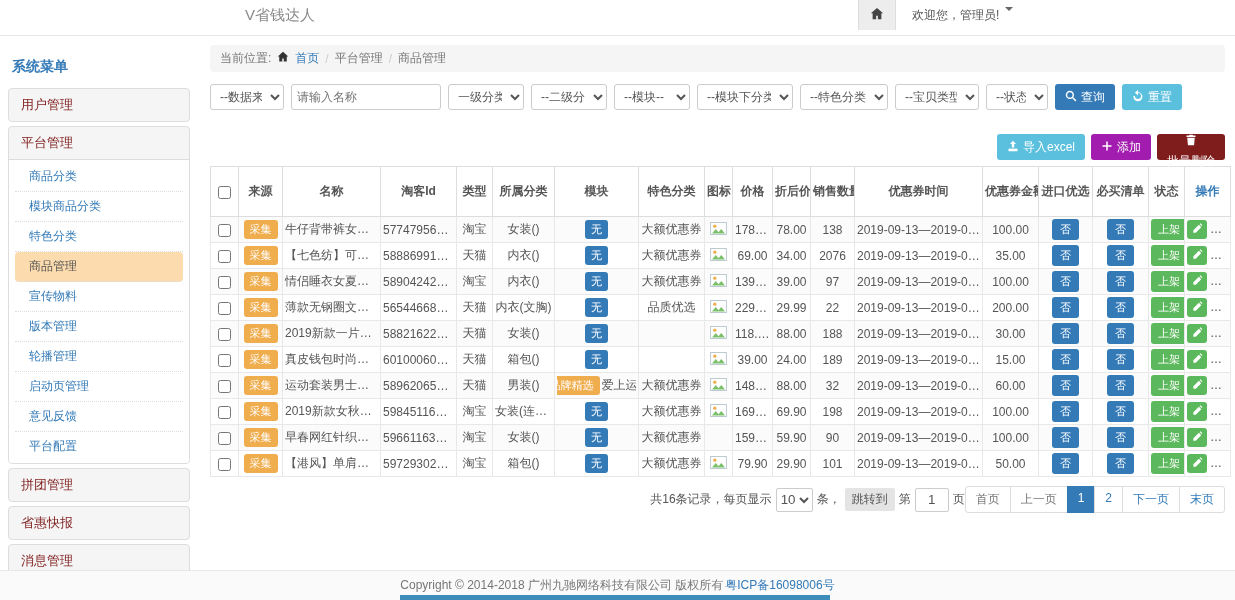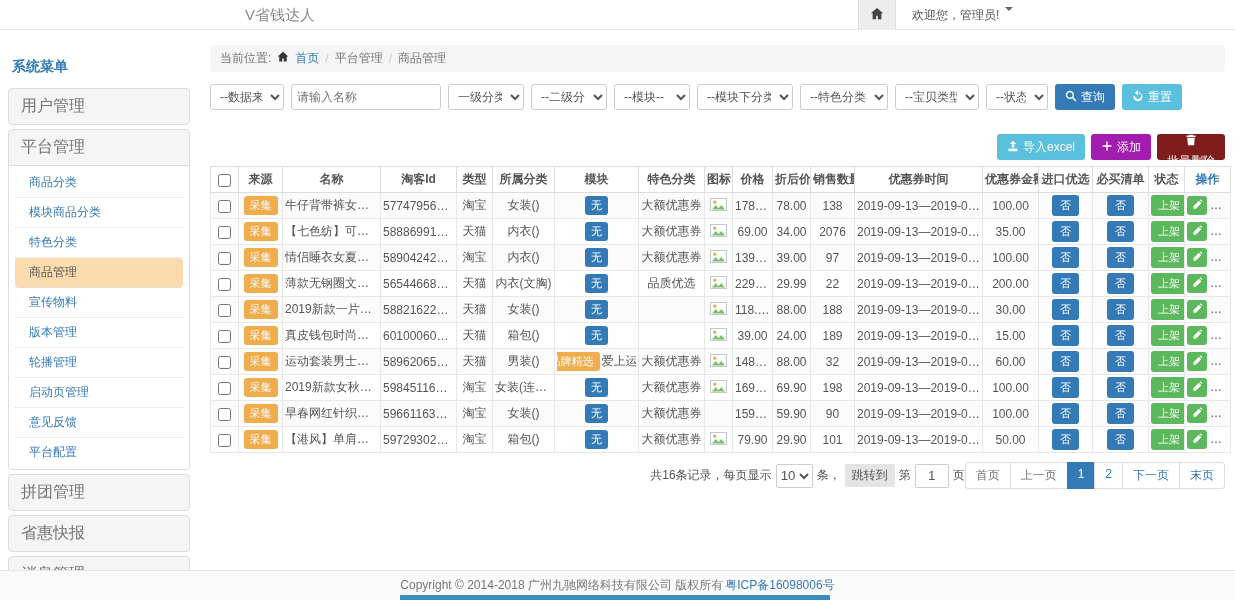--- a/index.html
+++ b/index.html
@@ -3,51 +3,51 @@
 <meta charset="utf-8">
 <style>
   * { box-sizing: border-box; }
   html,body { margin:0; padding:0; }
   body {
     width:1235px; height:600px; position:relative; overflow:hidden;
     background:#fff; color:#555; font-size:12px;
     font-family:"Liberation Sans","DejaVu Sans",sans-serif;
   }
   
-  .topbar { position:absolute; top:0; left:0; right:0; height:30px; background:#fff; border-bottom:1px solid #e7e7e7; z-index:4; }
+  .topbar { position:absolute; top:0; left:0; right:0; height:36px; background:#fff; border-bottom:1px solid #e7e7e7; z-index:4; }
   .brand { position:absolute; left:245px; top:0; line-height:30px; font-size:15px; color:#8a8a8a; }
   .topbar-right { position:absolute; left:858px; top:0; height:30px; display:flex; align-items:center; }
   .home-btn { width:38px; height:30px; background:#ededed; border-left:1px solid #ddd; border-right:1px solid #ddd; display:flex; align-items:center; justify-content:center; cursor:pointer; }
   .welcome { margin-left:16px; color:#555; display:flex; align-items:flex-start; gap:6px; cursor:pointer; }
   .caret { width:0; height:0; border-left:4px solid transparent; border-right:4px solid transparent; border-top:4px solid #666; }
   
   .sidebar { position:absolute; left:8px; top:50px; width:182px; z-index:1; }
   .sidebar-title { color:#337ab7; font-weight:bold; font-size:14px; padding:8px 4px 12px; }
   .panel { border:1px solid #ddd; border-radius:4px; background:#f5f5f5; margin-bottom:4px; overflow:hidden; }
-  .panel-head { padding:7px 12px; font-size:16px; color:#737373; cursor:pointer; }
+  .panel-head { padding:7px 12px; font-size:13px; color:#7f1d1d; cursor:pointer; }
   .panel-body { background:#fff; border-top:1px solid #ddd; padding:2px 6px;font-family:Liberation Serif, serif; }
   .menu-link { padding:6px 4px 6px 14px; color:#337ab7; border-bottom:1px dotted #ddd; cursor:pointer; }
   .menu-link:last-child { border-bottom:none; }
   .menu-link.active { background:#fcdcae; border-radius:4px; color:#555; }
   
   .main { position:absolute; left:210px; top:45px; width:1015px; }
   .breadcrumb { background:#f5f5f5; border-radius:4px; padding:5px 10px; color:#777; display:flex; gap:6px; align-items:center; }
   .breadcrumb .bc-home-link { color:#337ab7; cursor:pointer; }
   .breadcrumb .bc-sep { color:#ccc; }
   .filters { margin-top:12px; display:flex; gap:7px; align-items:center; }
   .fctl { height:26px; border:1px solid #ccc; border-radius:3px; font-size:12px; color:#555; padding:0 5px; background:#fff; }
   .btn { height:26px; border:none; border-radius:3px; color:#fff; font-size:12px; padding:0 10px; display:inline-flex; align-items:center; gap:4px; cursor:pointer; }
   .btn-primary { background:#337ab7;text-align:right; }
   .btn-info { background:#5bc0de; }
   .btn-success { background:#a21caf; }
   .btn-danger-light { background:#7f1d1d;flex-direction:column; }
   .toolbar { margin-top:24px; display:flex; justify-content:flex-end; gap:6px; }
   
   .grid { width:100%; border-collapse:collapse; table-layout:fixed; margin-top:6px; }
-  .grid th { border:1px solid #ddd; background:#fff; font-weight:bold; color:#555; height:26px; font-size:12px; text-align:center; overflow:hidden; white-space:nowrap; padding:4px 2px; }
+  .grid th { border:1px solid #ddd; background:#fff; font-weight:bold; color:#555; height:26px; font-size:12px; text-align:center; overflow:hidden; white-space:nowrap; padding:16px 2px; }
   .grid th.op { color:#337ab7; }
   .grid td { border:1px solid #e8e8e8; height:26px; text-align:center; font-size:12px; color:#555; overflow:hidden; white-space:nowrap; text-overflow:ellipsis; padding:0 2px; }
   .grid tbody tr:nth-child(odd) { background:#fbfbfb; }
   .badge-orange { background:#f0ad4e; color:#fff; border-radius:3px; padding:2px 6px; font-size:11px; display:inline-block; cursor:default; }
   .pill-blue { background:#337ab7; color:#fff; border:none; border-radius:3px; padding:3px 8px; font-size:11px; cursor:pointer; }
   .pill-blue.small { padding:2px 6px; }
   .pill-green { background:#5cb85c; color:#fff; border:none; border-radius:3px; padding:3px 7px; font-size:11px; cursor:pointer; }
   .mini-btn { width:20px; height:19px; border-radius:3px; display:inline-flex; align-items:center; justify-content:center; border:none; cursor:pointer; vertical-align:middle; }
   .mini-edit { background:#5cb85c; margin-right:3px; }
   .mini-del { background:#d9534f; }

